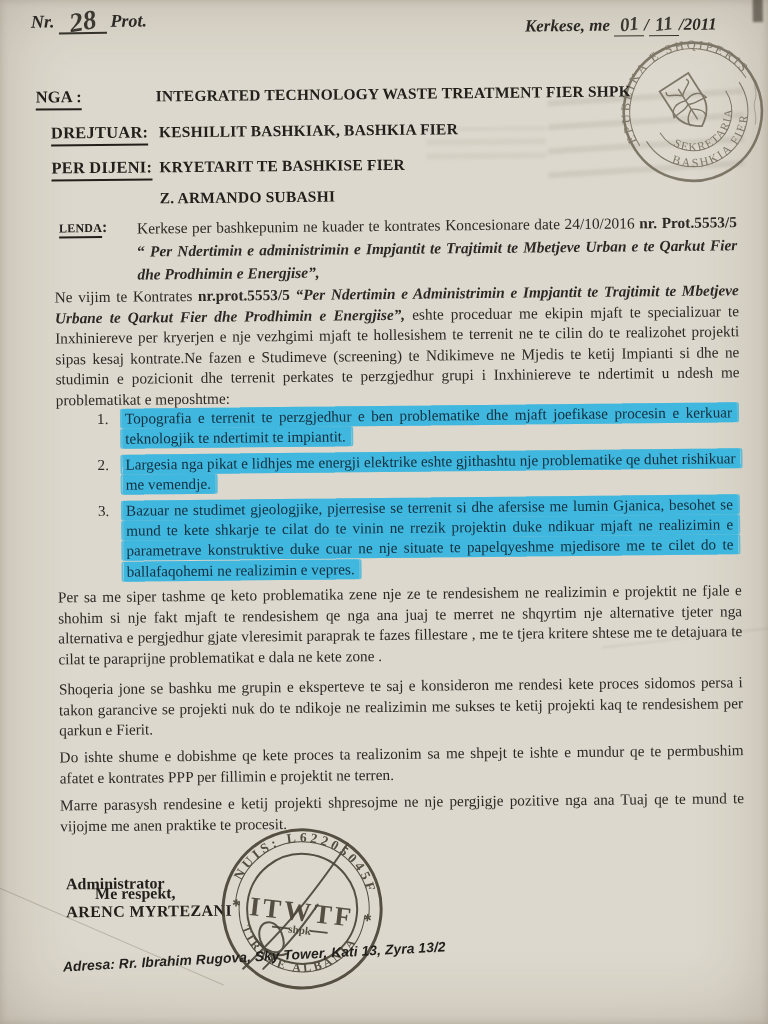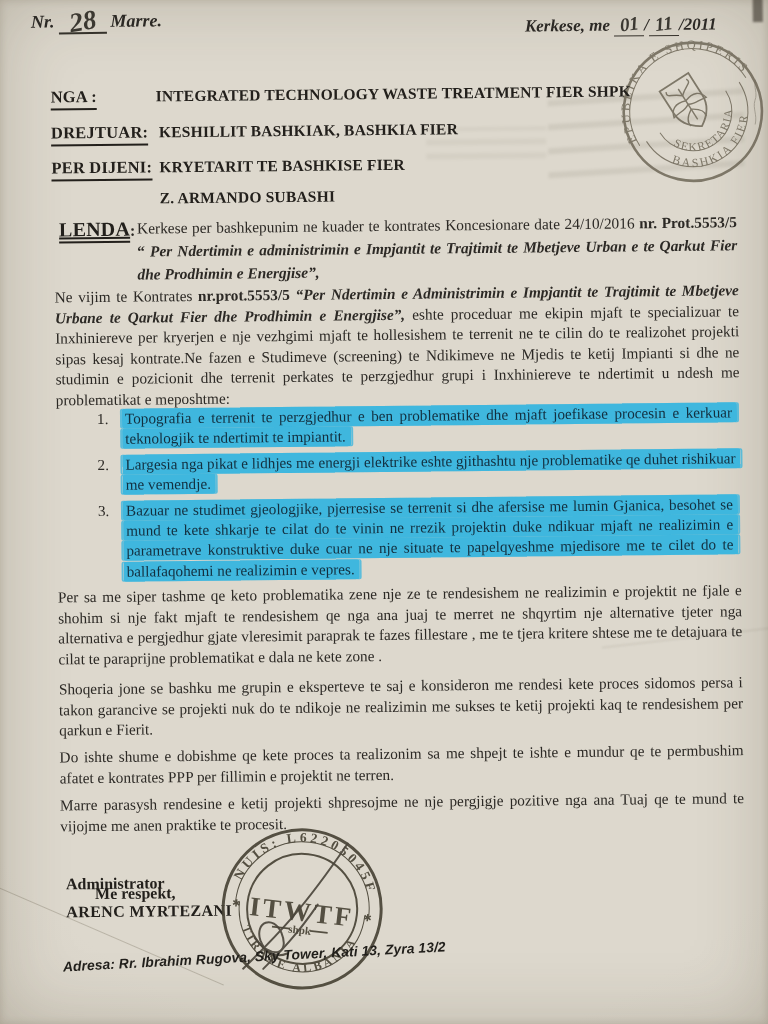--- a/index.html
+++ b/index.html
@@ -60,21 +60,21 @@
   .crease1{left:-30px;top:930px;width:260px;height:1px;background:rgba(80,70,50,.25);transform:rotate(24deg);filter:blur(.6px);}
   .crease2{left:600px;top:640px;width:180px;height:1px;background:rgba(80,70,50,.18);transform:rotate(-6deg);filter:blur(.8px);}
 </style>
 </head>
 <body>
 
 <div class="page">
   <div class="content">
 
     <div class="abs nr-line">
-      <span>Nr.</span><span class="nr-slot"><span class="hw hw-nr">28</span></span><span>Marre.</span>
+      <span>Nr.</span><span class="nr-slot"><span class="hw hw-nr">28</span></span><span>Prot.</span>
     </div>
 
     <div class="abs date-line">
       <span>Kerkese, me</span>
       <span class="dt-slot"><span class="hw hw-dt">01</span></span><span>/</span><span class="dt-slot"><span class="hw hw-dt">11</span></span><span>/2011</span>
     </div>
 
     <div class="abs ghost"></div>
     <div class="abs ghost2"></div>
     <div class="abs corner-mark"></div>
@@ -98,33 +98,33 @@
           <path d="M75,72 C68,76 64,80 66,86 M75,72 C82,76 86,80 84,86"></path>
         </g>
       </g>
       <g fill="#6a6353" stroke="none">
         <text font-size="12.5" letter-spacing="2.5"><textPath href="#arcA" startOffset="50%" text-anchor="middle">REPUBLIKA E SHQIPERISE</textPath></text>
         <text font-size="11.5" letter-spacing="1.5"><textPath href="#arcB" startOffset="50%" text-anchor="middle">SEKRETARIA</textPath></text>
         <text font-size="12" letter-spacing="2"><textPath href="#arcC" startOffset="50%" text-anchor="middle">BASHKIA FIER</textPath></text>
       </g>
     </svg>
 
-    <div class="abs row-label" style="left:55px;top:84px;">NGA :</div>
+    <div class="abs row-label" style="left:40px;top:84px;">NGA :</div>
     <div class="abs row-value" style="left:160px;top:85px;">INTEGRATED TECHNOLOGY WASTE TREATMENT FIER SHPK</div>
 
     <div class="abs row-label" style="left:55px;top:120px;">DREJTUAR:</div>
     <div class="abs row-value" style="left:163px;top:121px;">KESHILLIT BASHKIAK, BASHKIA FIER</div>
 
     <div class="abs row-label" style="left:55px;top:155px;">PER DIJENI:</div>
     <div class="abs row-value" style="left:163px;top:156px;">KRYETARIT TE BASHKISE FIER</div>
 
     <div class="abs row-value" style="left:163px;top:187px;">Z. ARMANDO SUBASHI</div>
 
     <div class="abs subject-label">
-      <span class="row-label" style="font-size:20px;text-decoration:underline;">LENDA</span><span style="font-weight:bold;font-size:16px;">:</span>
+      <span class="row-label" style="font-size:12px;">LENDA</span><span style="font-weight:bold;font-size:16px;">:</span>
     </div>
     <div class="abs subject-block">
       <span>Kerkese per bashkepunim ne kuader te kontrates Koncesionare date 24/10/2016 </span><span class="seg-bold">nr. Prot.5553/5 “ </span><span class="seg-bi">Per Ndertimin e administrimin e Impjantit te Trajtimit te Mbetjeve Urban e te  Qarkut Fier dhe Prodhimin e Energjise”,</span>
     </div>
 
     <div class="abs para p1">
       <span>Ne vijim te Kontrates </span><span class="seg-bold">nr.prot.5553/5 </span><span class="seg-bi">“Per Ndertimin e Administrimin e Impjantit te Trajtimit te Mbetjeve Urbane te Qarkut Fier dhe Prodhimin e Energjise”,</span><span> eshte proceduar me ekipin mjaft te specializuar te Inxhiniereve per kryerjen e nje vezhgimi mjaft te hollesishem te terrenit ne te cilin do te realizohet projekti sipas kesaj kontrate.Ne fazen e Studimeve (screening) te Ndikimeve ne Mjedis te ketij Impianti si dhe ne studimin e pozicionit dhe terrenit perkates te perzgjedhur grupi i Inxhiniereve te ndertimit u ndesh me problematikat  e meposhtme:</span>
     </div>
 
     <div class="abs list">

